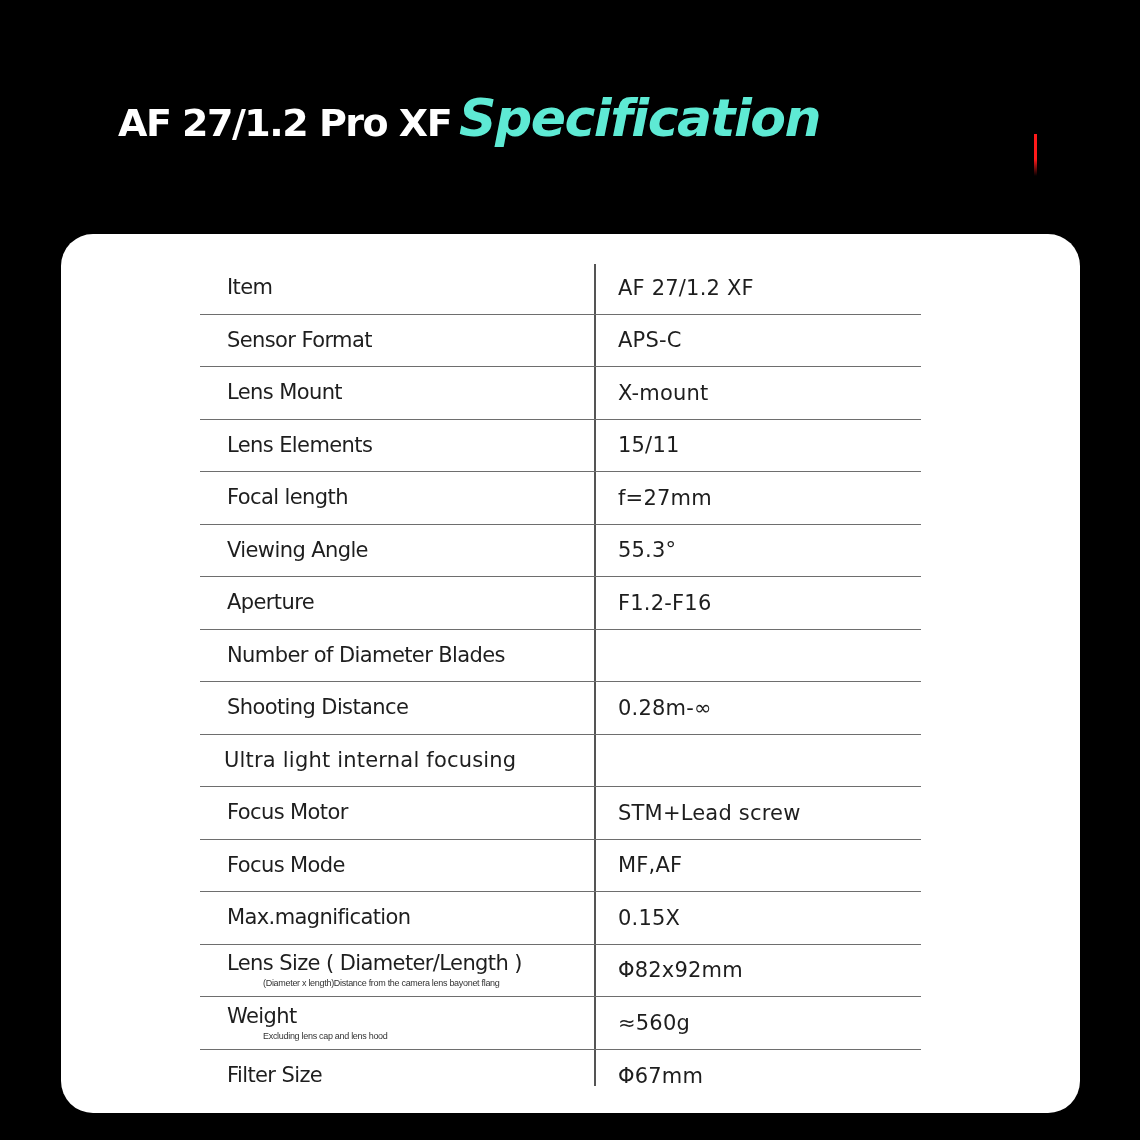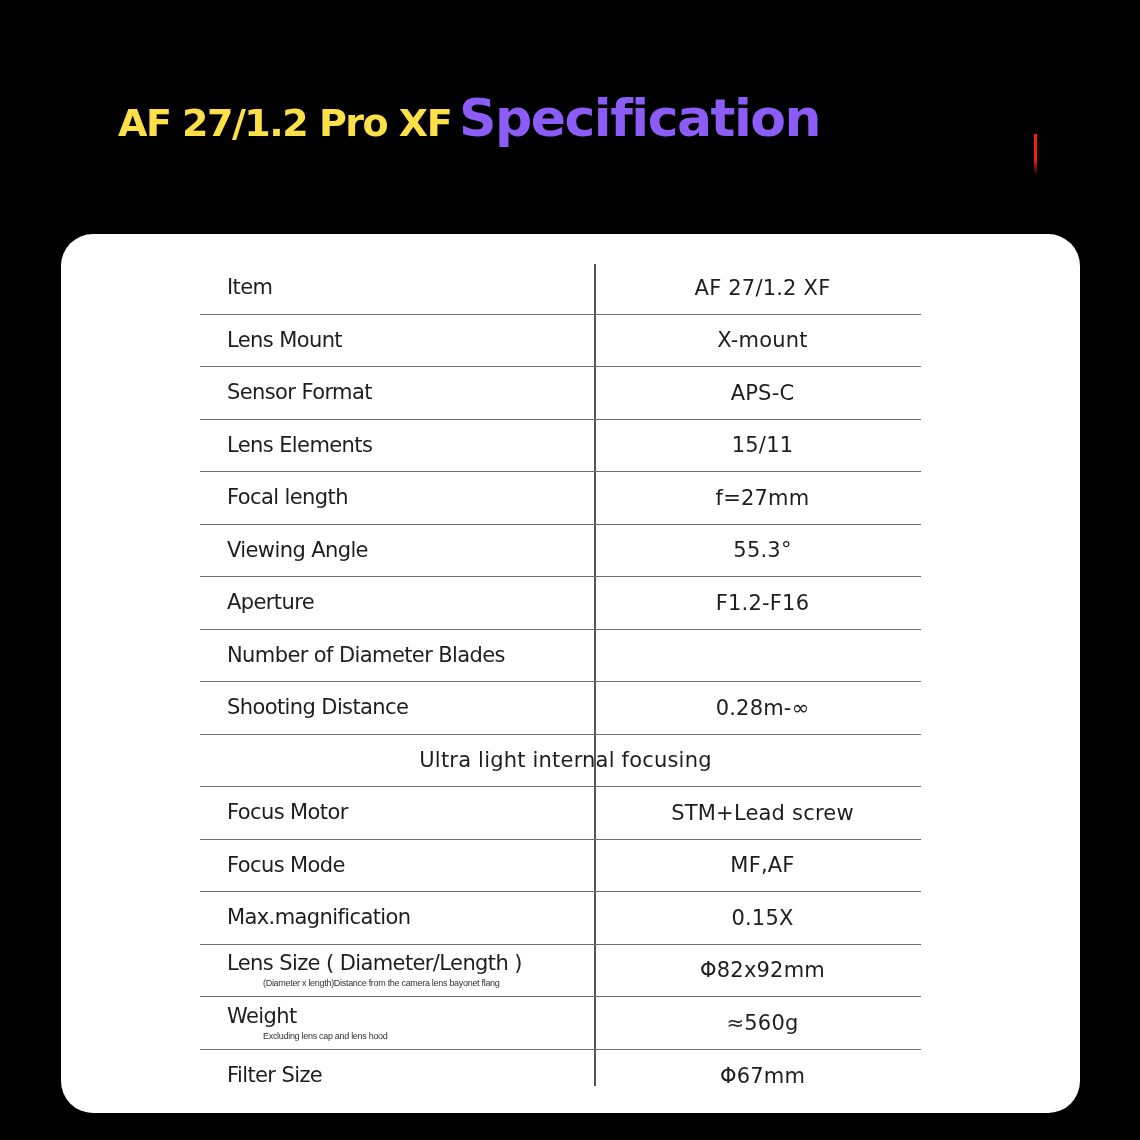--- a/index.html
+++ b/index.html
@@ -4,22 +4,22 @@
 <style>
   * { box-sizing: border-box; margin: 0; padding: 0; }
   html, body { width: 1140px; height: 1140px; background: #000; overflow: hidden; }
   body { position: relative; font-family: "Liberation Sans", "DejaVu Sans", sans-serif; }
 
   .title {
     position: absolute; left: 118px; top: 92px;
     font-family: "DejaVu Sans", sans-serif;
     font-weight: bold; white-space: nowrap; line-height: 1;
   }
-  .title .red { color: #fde047; font-size: 38px; letter-spacing: -1.5px; }
-  .title .white { color: #8b5cf6; font-size: 52px; letter-spacing: -1.5px; margin-left: 8px; }
+  .title .red { color: #ffffff; font-size: 38px; letter-spacing: -1.5px; }
+  .title .white { color: #5eead4; font-size: 52px; letter-spacing: -1.5px; margin-left: 8px; font-style: italic; }
 
   .accent-bar {
     position: absolute; left: 1034px; top: 134px; width: 3px; height: 42px;
     background: linear-gradient(to bottom, #ff1a1a 0%, #ff1a1a 60%, rgba(255,26,26,0) 100%);
   }
 
   .card {
     position: absolute; left: 61px; top: 234px; width: 1019px; height: 879px;
     background: #ffffff; border-radius: 32px;
   }
@@ -31,21 +31,21 @@
     position: absolute; left: 594px; top: 264px; width: 1.5px; height: 822px; background: #555;
   }
 
   .row {
     position: relative; height: 52.5px;
     border-bottom: 1.5px solid #6e6e6e;
     display: flex; align-items: center;
   }
   .row:last-child { border-bottom: none; }
   .row .label-cell { width: 394px; padding-left: 27px; display: flex; flex-direction: column; justify-content: flex-end; }
-  .row .value-cell { flex: 1; padding-left: 10px; text-align: center; }
+  .row .value-cell { flex: 1; padding-left: 24px; }
   .label {
     font-family: "DejaVu Sans", sans-serif; font-size: 21px; color: #1e1e1e;
     letter-spacing: -0.6px; line-height: 1.1; white-space: nowrap;
   }
   .value {
     font-family: "DejaVu Sans", sans-serif; font-size: 21px; color: #1e1e1e;
     letter-spacing: 0.2px; white-space: nowrap;
   }
   .sub {
     font-family: "Liberation Sans", sans-serif; font-size: 9px; color: #333;
@@ -65,29 +65,29 @@
 
 <div class="spec-table">
   <div class="row">
     <div class="label-cell">
         <span class="label">Item</span>
       </div>
     <div class="value-cell"><span class="value">AF 27/1.2 XF</span></div>
   </div>
   <div class="row">
     <div class="label-cell">
+        <span class="label">Sensor Format</span>
+      </div>
+    <div class="value-cell"><span class="value">APS-C</span></div>
+  </div>
+  <div class="row">
+    <div class="label-cell">
         <span class="label">Lens Mount</span>
       </div>
     <div class="value-cell"><span class="value">X-mount</span></div>
-  </div>
-  <div class="row">
-    <div class="label-cell">
-        <span class="label">Sensor Format</span>
-      </div>
-    <div class="value-cell"><span class="value">APS-C</span></div>
   </div>
   <div class="row">
     <div class="label-cell">
         <span class="label">Lens Elements</span>
       </div>
     <div class="value-cell"><span class="value">15/11</span></div>
   </div>
   <div class="row">
     <div class="label-cell">
         <span class="label">Focal length</span>

